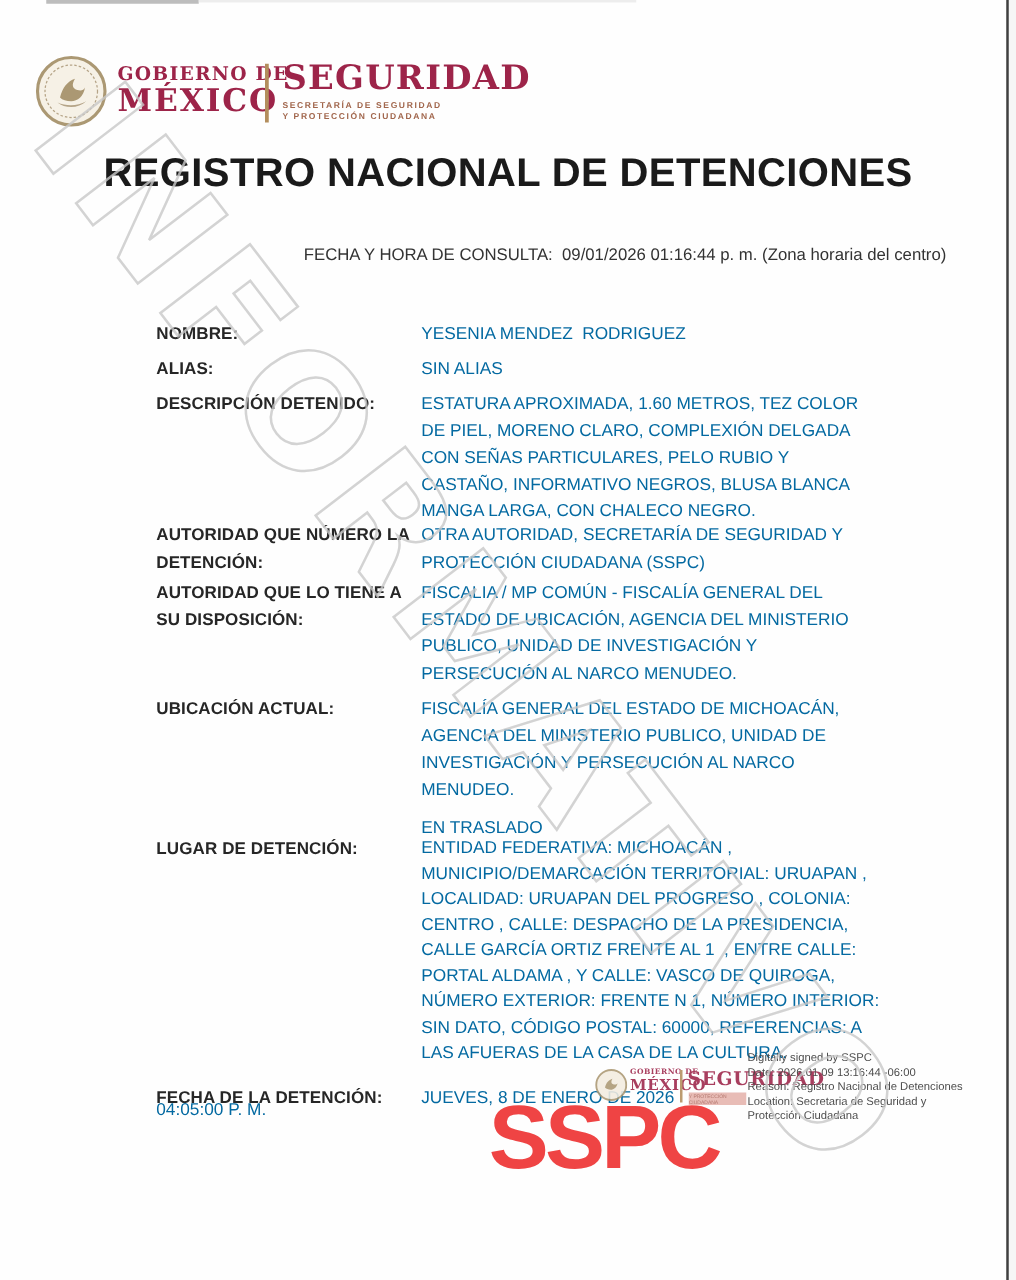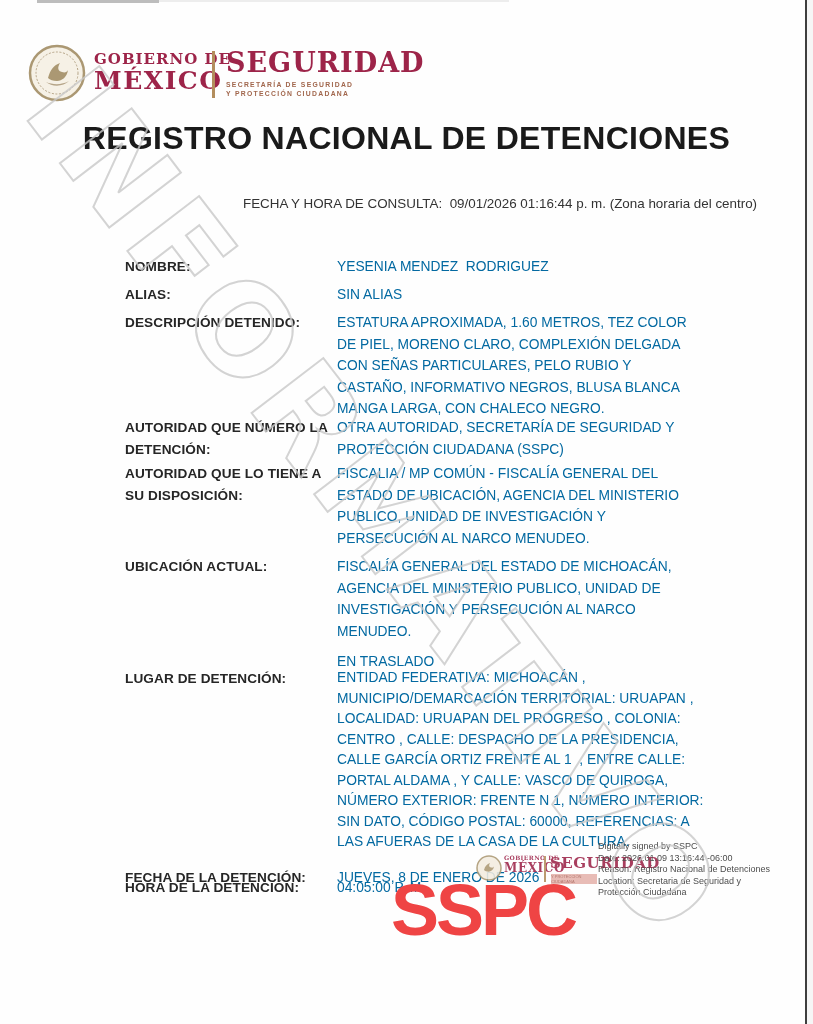--- a/index.html
+++ b/index.html
@@ -157,21 +157,20 @@
     <div class="flabel">LUGAR DE DETENCIÓN:</div>
     <div class="fvalue"><div>ENTIDAD FEDERATIVA: MICHOACÁN ,</div><div>MUNICIPIO/DEMARCACIÓN TERRITORIAL: URUAPAN ,</div><div>LOCALIDAD: URUAPAN DEL PROGRESO , COLONIA:</div><div>CENTRO , CALLE: DESPACHO DE LA PRESIDENCIA,</div><div>CALLE GARCÍA ORTIZ FRENTE AL 1  , ENTRE CALLE:</div><div>PORTAL ALDAMA , Y CALLE: VASCO DE QUIROGA,</div><div>NÚMERO EXTERIOR: FRENTE N 1, NÚMERO INTERIOR:</div><div>SIN DATO, CÓDIGO POSTAL: 60000, REFERENCIAS: A</div><div>LAS AFUERAS DE LA CASA DE LA CULTURA.</div></div>
   </div>
 
   <div class="row" style="top:867px">
     <div class="flabel">FECHA DE LA DETENCIÓN:</div>
     <div class="fvalue"><div>JUEVES, 8 DE ENERO DE 2026</div></div>
   </div>
 
   <div class="row" style="top:877px">
-    <div class="flabel">HORA DE LA DETENCIÓN:</div>
     <div class="fvalue"><div>04:05:00 P. M.</div></div>
   </div>
 
   <div class="stamp-logo">
     <svg class="stamp-seal" viewBox="0 0 26 26">
       <circle cx="13" cy="13" r="12" fill="#f3ece0" stroke="#ab9873" stroke-width="1.5"></circle>
       <path d="M8 15c1-4 3-6 6-7-1.5 2.5-1 4 1 4.5 1.5.4 2.4 0 3-1-.5 3.4-3 5.2-5.4 5.2-2 0-3.4-.6-4.6-1.7z" fill="#ab9873"></path>
     </svg>
     <div class="stamp-gov">
       <div class="stamp-gov-top">GOBIERNO DE</div>

